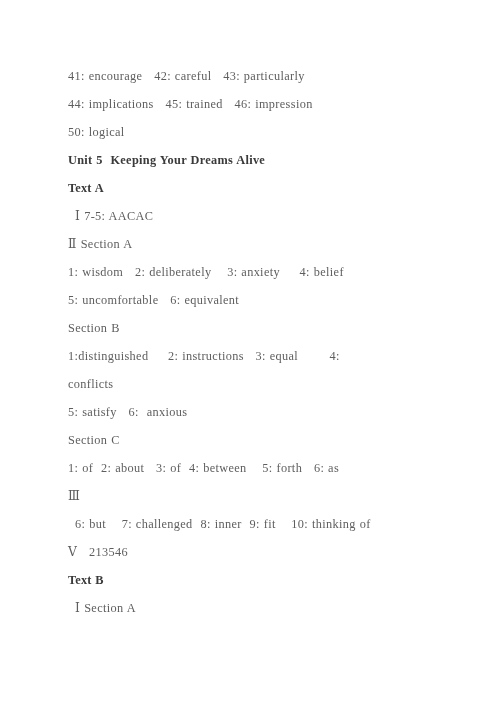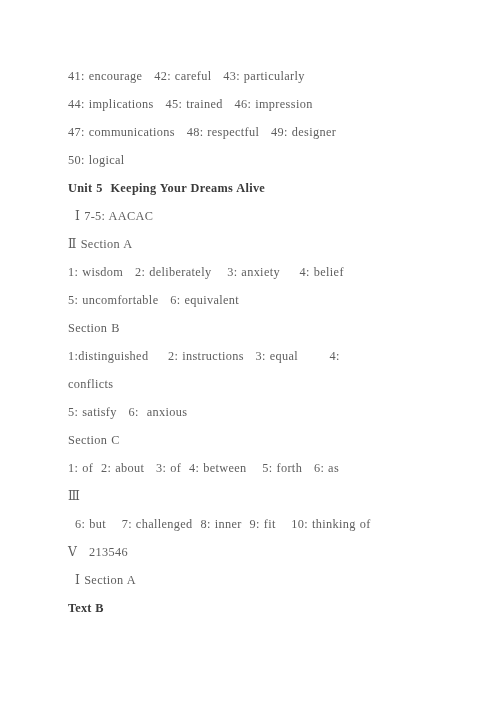--- a/index.html
+++ b/index.html
@@ -47,32 +47,32 @@
     padding-left: 7px;
   }
 </style>
 </head>
 <body>
 
 <div class="page">
   <div id="doc-body">
       <div class="doc-line">41: encourage   42: careful   43: particularly</div>
       <div class="doc-line">44: implications   45: trained   46: impression</div>
-      <div class="doc-line">47: communications   48: respectful   49: designer</div>
       <div class="doc-line">50: logical</div>
       <div class="doc-line center">Unit 5  Keeping Your Dreams Alive</div>
+      <div class="doc-line bold">Text A</div>
       <div class="doc-line indent">Ⅰ 7-5: AACAC</div>
       <div class="doc-line">Ⅱ Section A</div>
       <div class="doc-line">1: wisdom   2: deliberately    3: anxiety     4: belief</div>
       <div class="doc-line">5: uncomfortable   6: equivalent</div>
       <div class="doc-line">Section B</div>
       <div class="doc-line">1:distinguished     2: instructions   3: equal        4:</div>
       <div class="doc-line">conflicts</div>
       <div class="doc-line">5: satisfy   6:  anxious</div>
       <div class="doc-line">Section C</div>
       <div class="doc-line">1: of  2: about   3: of  4: between    5: forth   6: as</div>
       <div class="doc-line">Ⅲ</div>
       <div class="doc-line indent">6: but    7: challenged  8: inner  9: fit    10: thinking of</div>
       <div class="doc-line">Ⅴ   213546</div>
+      <div class="doc-line bold">Text B</div>
       <div class="doc-line indent">Ⅰ Section A</div>
-      <div class="doc-line bold">Text B</div>
     </div>
 </div>
 
 </body></html>

